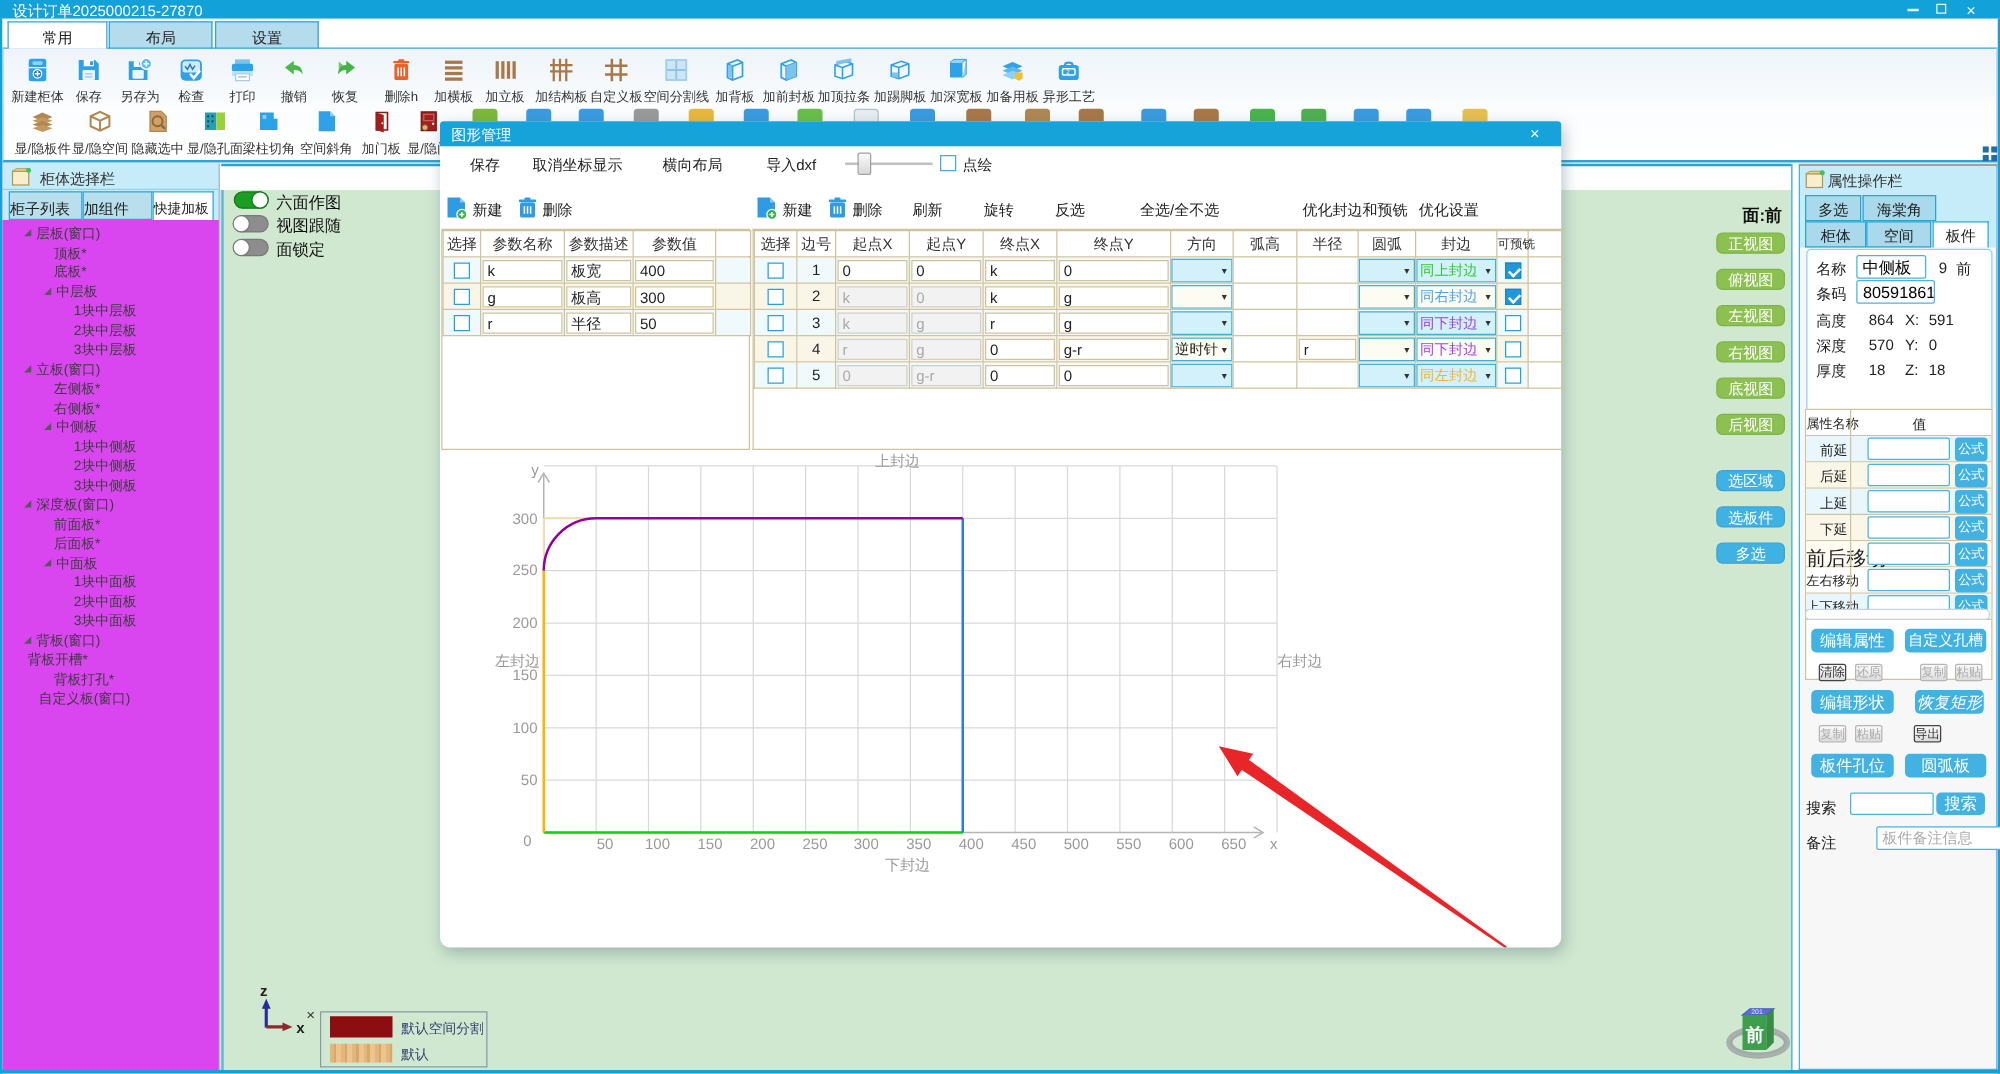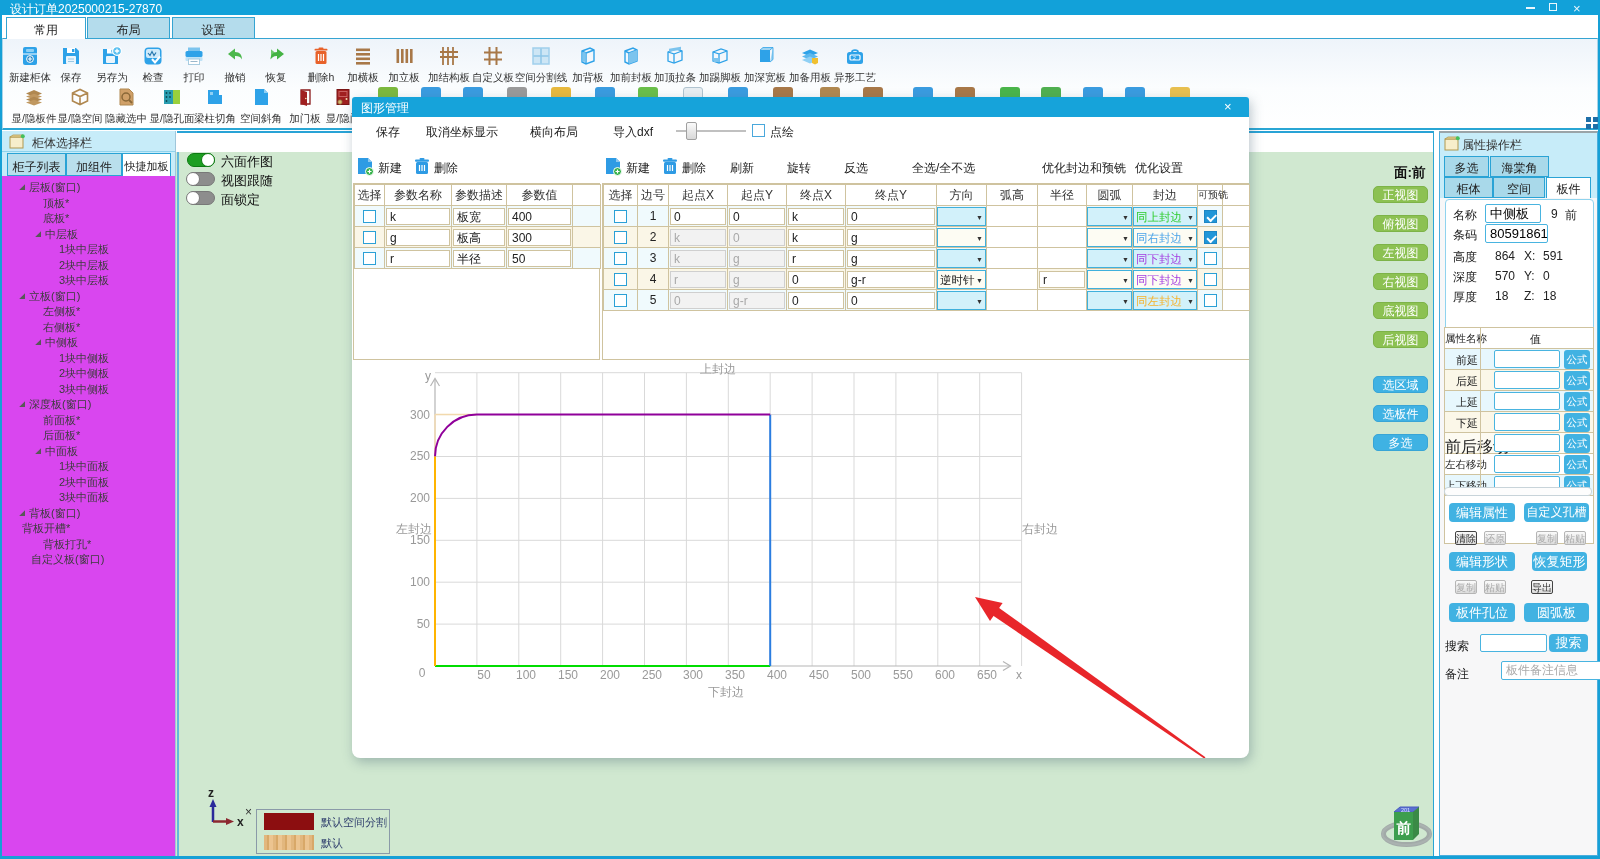--- a/index.html
+++ b/index.html
@@ -19,21 +19,21 @@
 
 #ribbon{left:2px;top:38px;width:1596px;height:92px;background:linear-gradient(#eef4fa,#fbfdfe 55%,#ffffff);border:1px solid #a8d4e8;border-top:1px solid #35a4d2;border-bottom:2px solid #2aa6d4}
 .tbi{position:absolute;width:58px;text-align:center}
 .tbi .lbl{font-size:10.5px;color:#333;margin-top:2px;white-space:nowrap}
 .ticon{display:inline-block;width:20px;height:20px}
 .stub{position:absolute;top:48px;width:20px;height:20px;border-radius:3px}
 
 #leftpanel{left:2px;top:131px;width:174px;height:725px;background:#d946ef;border-right:1px solid #9fc6da}
 #lp-head{position:absolute;left:0;top:0;width:173px;height:21px;background:#c7ecf9;border-bottom:1px solid #8fd2ec}
 #lp-tabs{position:absolute;left:0;top:21px;width:173px;height:24px;background:#c7ecf9}
-.ltab{position:absolute;top:1px;height:23px;text-align:center;padding-top:5px;font-size:12px}
+.ltab{position:absolute;top:1px;height:23px;padding-top:5px;font-size:12px}
 .ltab.off{background:#b9dfec;border:1px solid #2aa3d5}
 .ltab.on{background:#fff;border:1px solid #2aa3d5;border-bottom:none;z-index:2}
 #tree{position:absolute;left:0;top:45px;width:173px;padding-top:4px}
 .ti{height:15.5px;line-height:15.5px;font-size:11px;color:#3c3c3c;white-space:nowrap;position:relative}
 .arr{display:inline-block;width:7px;height:7px;margin-right:4px}
 
 #canvas{left:176px;top:131px;width:1257px;height:725px;background:#d0e8d0}
 #canvas-topwhite{left:176px;top:131px;width:1257px;height:21px;background:#fff}
 .toggle{position:absolute;width:28px;height:14px;border-radius:7px}
 .tgtext{position:absolute;font-size:13px;color:#111}
@@ -542,21 +542,21 @@
       </div>
 </div>
 <div style="position:absolute;left:4px;top:354px;width:148px;height:9px;border:1px solid #c8d4da;border-radius:4px;background:#fdfdfd"></div>
 <div class="bbtn" style="left:9px;top:370px;width:66px;">编辑属性</div>
 <div class="bbtn" style="left:84px;top:370px;width:65px;font-size:12px;">自定义孔槽</div>
 <div class="sbtn on" style="left:15px;top:398px;">清除</div>
 <div class="sbtn dis" style="left:44px;top:398px;">还原</div>
 <div class="sbtn dis" style="left:96px;top:398px;">复制</div>
 <div class="sbtn dis" style="left:124px;top:398px;">粘贴</div>
 <div class="bbtn" style="left:9px;top:419px;width:66px;">编辑形状</div>
-<div class="bbtn" style="left:92px;top:419px;width:55px;">恢复矩形</div>
+<div class="bbtn" style="left:92px;top:419px;width:55px;font-style:italic;">恢复矩形</div>
 <div class="sbtn dis" style="left:15px;top:447px;">复制</div>
 <div class="sbtn dis" style="left:44px;top:447px;">粘贴</div>
 <div class="sbtn on" style="left:91px;top:447px;">导出</div>
 <div class="bbtn" style="left:9px;top:470px;width:66px;">板件孔位</div>
 <div class="bbtn" style="left:84px;top:470px;width:65px;">圆弧板</div>
 <div class="rlb" style="left:5px;top:505px">搜索</div>
 <input class="rin" style="left: 40px; top: 501px; width: 67px; height: 18px;">
 <div class="bbtn" style="left:109px;top:501px;width:39px;height:18px;line-height:18px;">搜索</div>
 <div class="rlb" style="left:5px;top:533px">备注</div>
 <input class="rin" style="left: 40px; top: 528px; width: 109px; height: 19px; color: rgb(170, 170, 170); margin-left: 21px;" value="板件备注信息">

